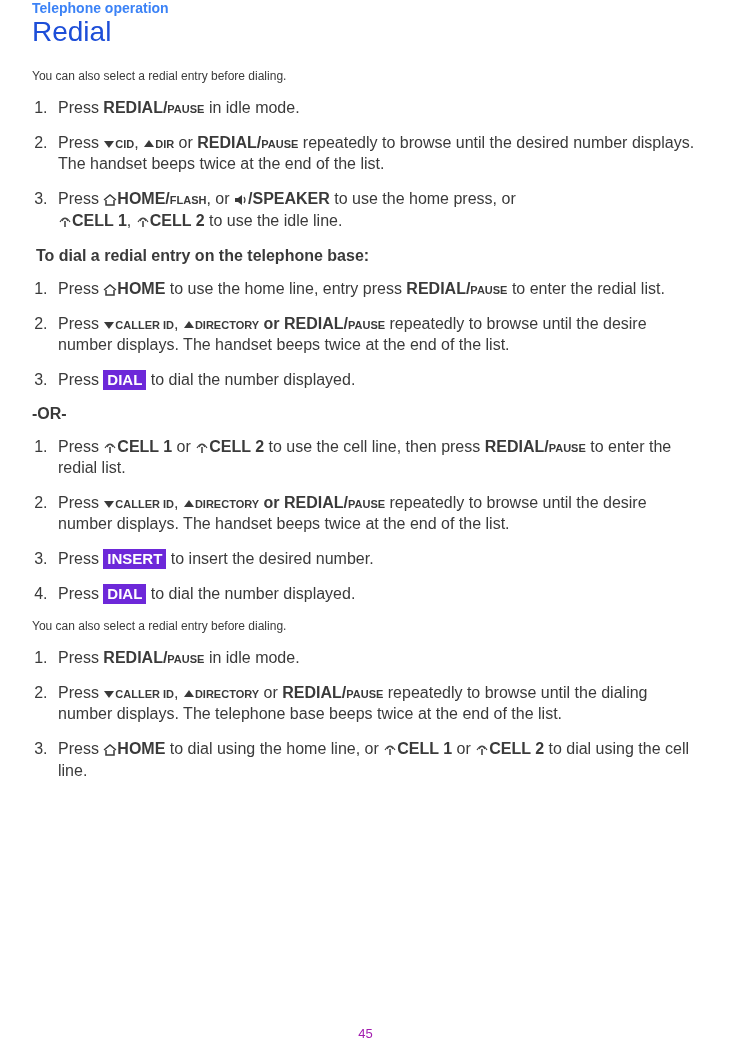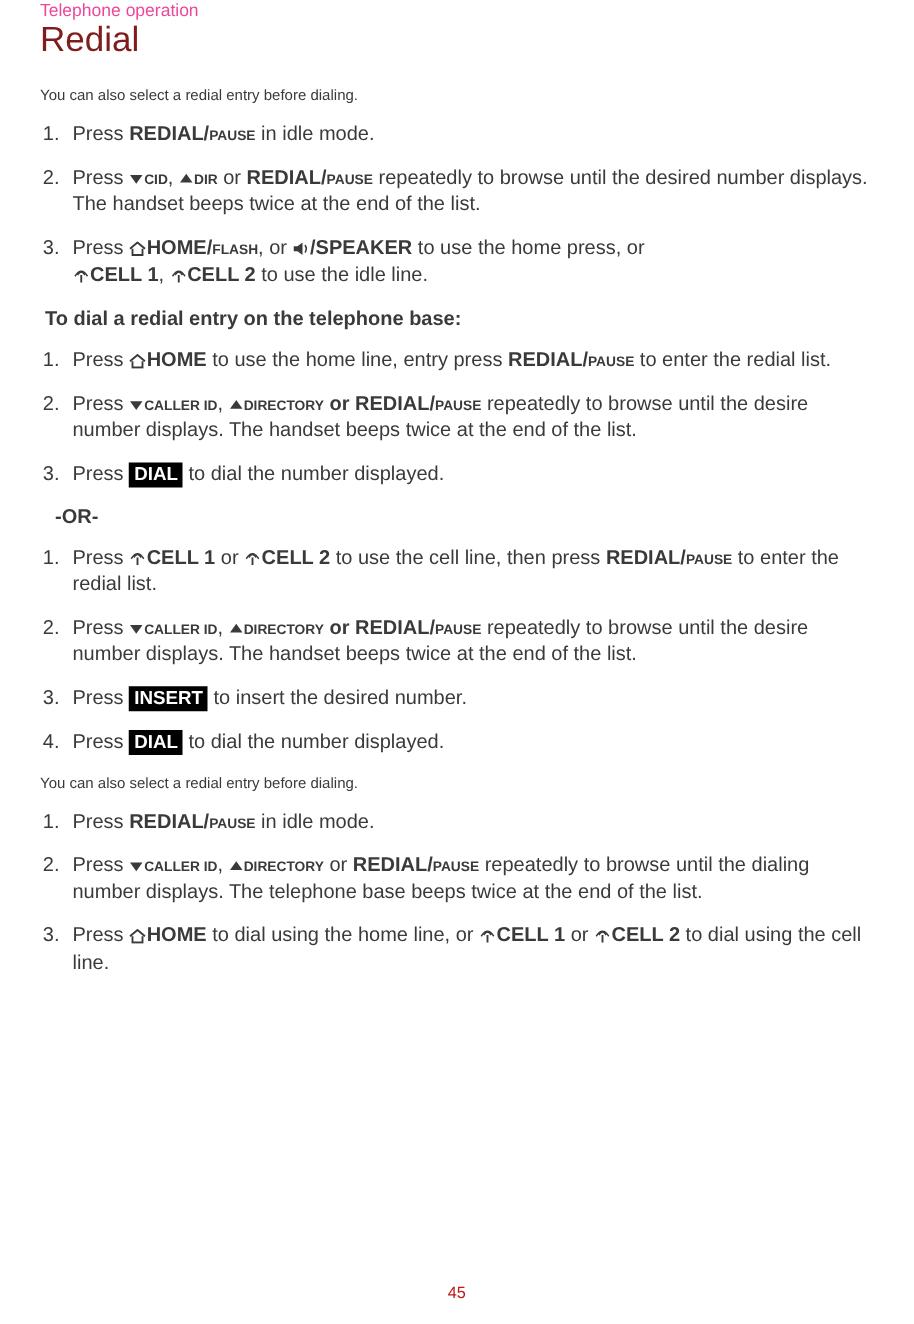--- a/index.html
+++ b/index.html
@@ -11,26 +11,27 @@
   }
   .page {
     width: 731px;
     height: 1059px;
     box-sizing: border-box;
     padding: 0 32px 0 32px;
     position: relative;
   }
   .breadcrumb {
     font-size: 14px;
-    color: #ec4899;
+    color: #3b82f6;
     padding-top: 0px;
+    font-weight: bold;
   }
   .title {
     font-size: 28px;
-    color: #7f1d1d;
+    color: #1d4ed8;
     margin: 0 0 20px 0;
     font-weight: normal;
   }
   .para {
     font-size: 12px;
     line-height: 1.35;
     margin: 0 0 4px 0;
   }
   ol.steps {
     margin: 0 0 14px 0;
@@ -44,40 +45,40 @@
     margin-top: 13px;
   }
   .section-head {
     font-weight: bold;
     font-size: 16px;
     margin: 16px 0 6px 4px;
   }
   .or-sep {
     font-weight: bold;
     font-size: 16px;
-    margin: 6px 0 6px 12px;
+    margin: 6px 0 6px 0;
   }
   .kbtn {
     display: inline-block;
-    background: #000000;
+    background: #6d28d9;
     color: #fff;
     font-weight: bold;
     padding: 0 4px;
     font-size: 15px;
   }
   .b { font-weight: bold; }
   .sc { font-variant: all-small-caps; font-weight: bold; }
   .page-num {
     position: absolute;
     bottom: 18px;
     left: 0;
     right: 0;
     text-align: center;
     font-size: 13px;
-    color: #b91c1c;
+    color: #a21caf;
   }
   svg { display: inline-block; vertical-align: -2px; }
 </style>
 </head>
 <body>
 
 <div class="page">
 
   <div class="breadcrumb">Telephone operation</div>
   <h1 class="title">Redial</h1>

